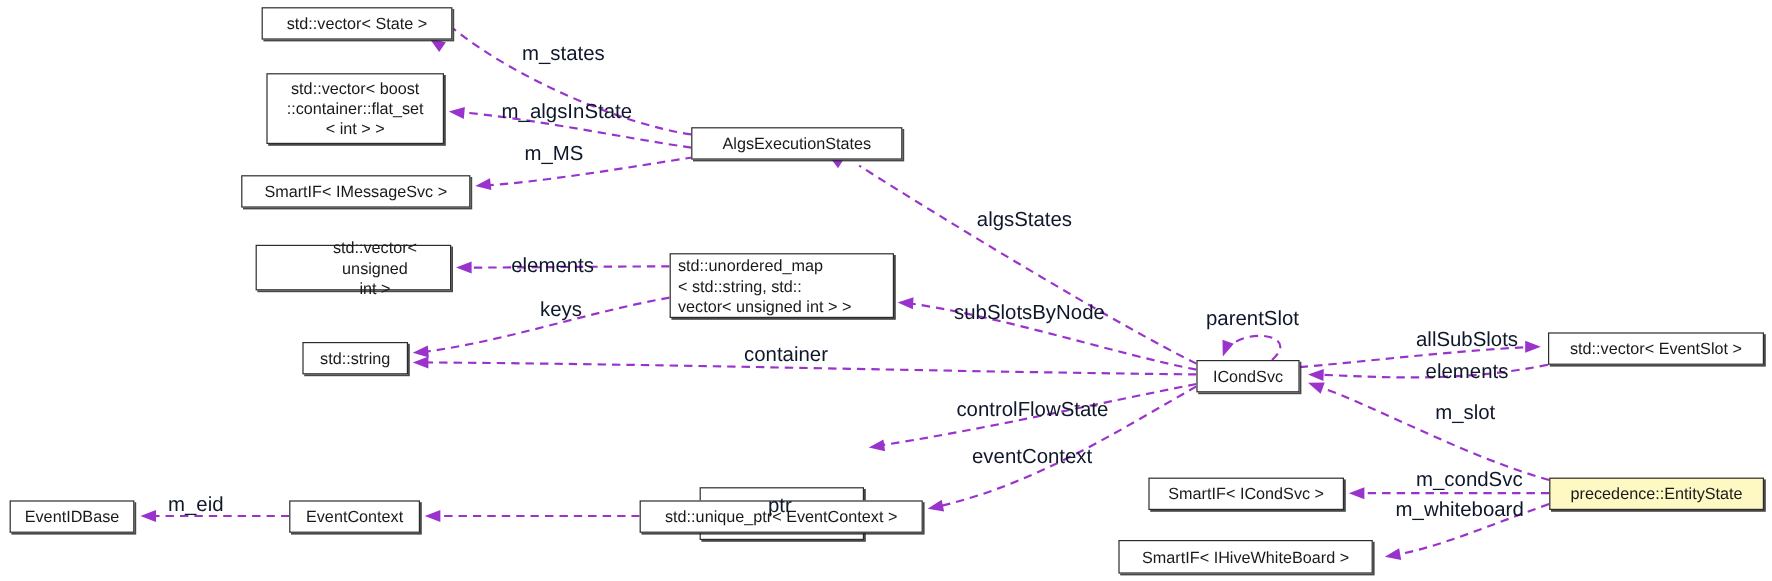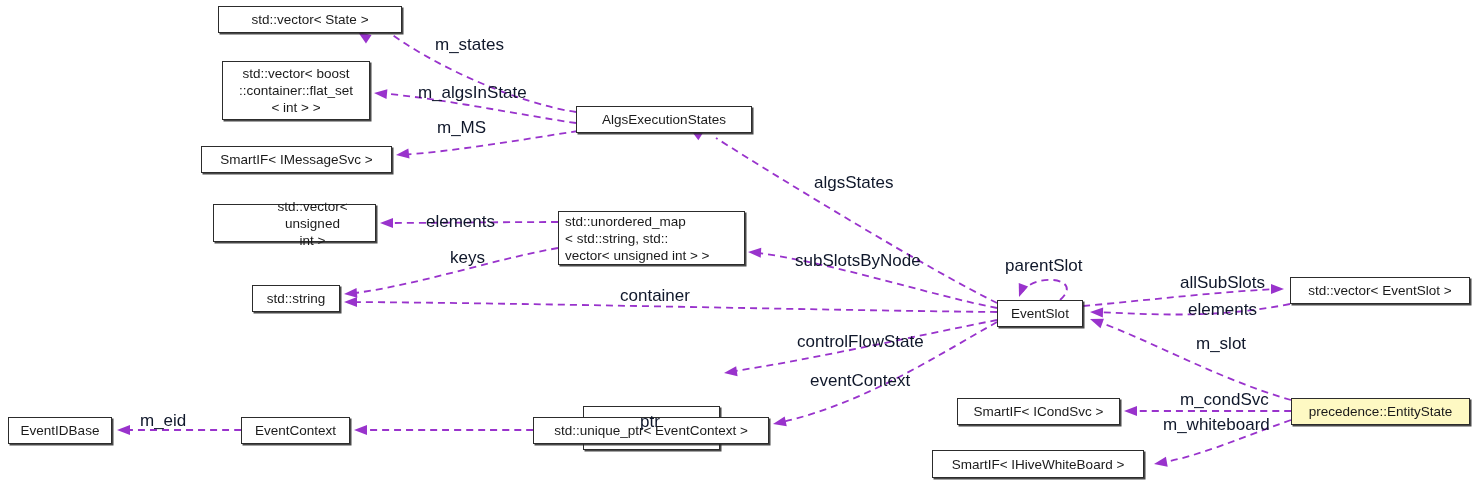--- a/index.html
+++ b/index.html
@@ -131,33 +131,33 @@
         <path d="M 1291,411 C 1240,411 1180,411 1128,411" fill="none" stroke="#9933cc" stroke-width="1.8" stroke-dasharray="7,5"></path>
         <polygon points="0,0 13,5 13,-5" fill="#9933cc" transform="translate(1124,411) rotate(360)"></polygon>
       </g>
       <g>
         <path d="M 1291,420 C 1240,438 1200,456 1160,463" fill="none" stroke="#9933cc" stroke-width="1.8" stroke-dasharray="7,5"></path>
         <polygon points="0,0 13,5 13,-5" fill="#9933cc" transform="translate(1154,464) rotate(350)"></polygon>
       </g>
     </svg>
 
   <div id="node-layer">
-      <div class="node" style="left: 218px; top: 6px; width: 184px; height: 27px;"><span>std::vector&lt; State &gt;</span></div>
+      <div class="node" style="left: 218px; top: 6px; width: 159px; height: 27px;"><span>std::vector&lt; State &gt;</span></div>
       <div class="node" style="left: 222px; top: 61px; width: 148px; height: 59px;"><span>std::vector&lt; boost
 ::container::flat_set
 &lt; int &gt; &gt;</span></div>
       <div class="node" style="left: 201px; top: 146px; width: 191px; height: 27px;"><span>SmartIF&lt; IMessageSvc &gt;</span></div>
       <div class="node" style="left: 576px; top: 106px; width: 176px; height: 27px;"><span>AlgsExecutionStates</span></div>
       <div class="node" style="left: 213px; top: 204px; width: 163px; height: 38px; padding-left: 36px;"><span>std::vector&lt; unsigned
 int &gt;</span></div>
       <div class="node left-align" style="left: 558px; top: 211px; width: 187px; height: 54px;"><span>std::unordered_map
 &lt; std::string, std::
 vector&lt; unsigned int &gt; &gt;</span></div>
       <div class="node" style="left: 252px; top: 285px; width: 88px; height: 27px;"><span>std::string</span></div>
-      <div class="node" style="left: 997px; top: 300px; width: 86px; height: 27px;"><span>EventSlot</span></div>
+      <div class="node" style="left: 997px; top: 300px; width: 86px; height: 27px;"><span>ICondSvc</span></div>
       <div class="node" style="left: 1290px; top: 277px; width: 180px; height: 27px; justify-content: center;"><span>std::vector&lt; EventSlot &gt;</span></div>
       <div class="node" style="left: 583px; top: 362px; width: 137px; height: 44px; margin-top: 44px;"><span>std::vector&lt; int &gt;</span></div>
       <div class="node" style="left: 957px; top: 398px; width: 163px; height: 27px;"><span>SmartIF&lt; ICondSvc &gt;</span></div>
       <div class="node highlight" style="left: 1291px; top: 398px; width: 179px; height: 27px;"><span>precedence::EntityState</span></div>
       <div class="node" style="left: 8px; top: 417px; width: 104px; height: 27px;"><span>EventIDBase</span></div>
       <div class="node" style="left: 241px; top: 417px; width: 109px; height: 27px;"><span>EventContext</span></div>
       <div class="node" style="left: 533px; top: 417px; width: 236px; height: 27px;"><span>std::unique_ptr&lt; EventContext &gt;</span></div>
       <div class="node" style="left: 932px; top: 450px; width: 212px; height: 28px;"><span>SmartIF&lt; IHiveWhiteBoard &gt;</span></div>
     </div>
   <div id="label-layer">

